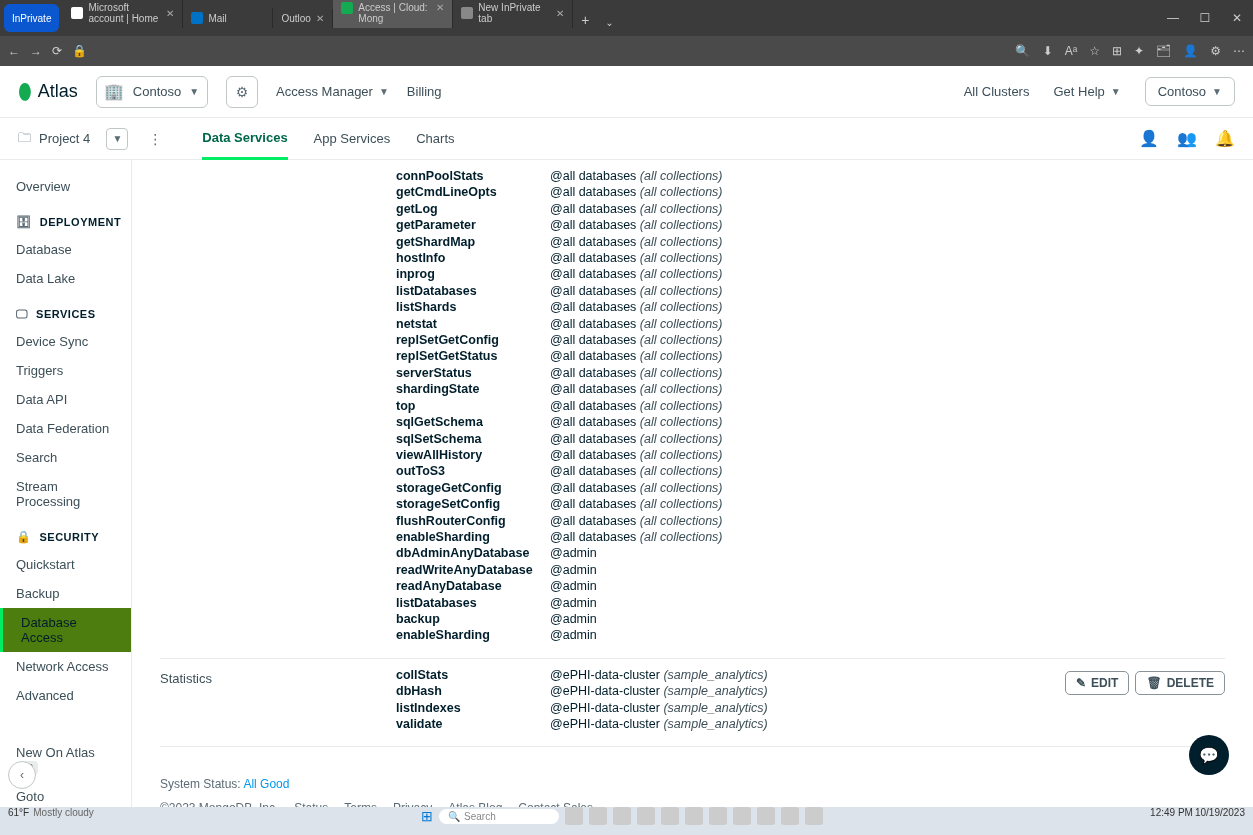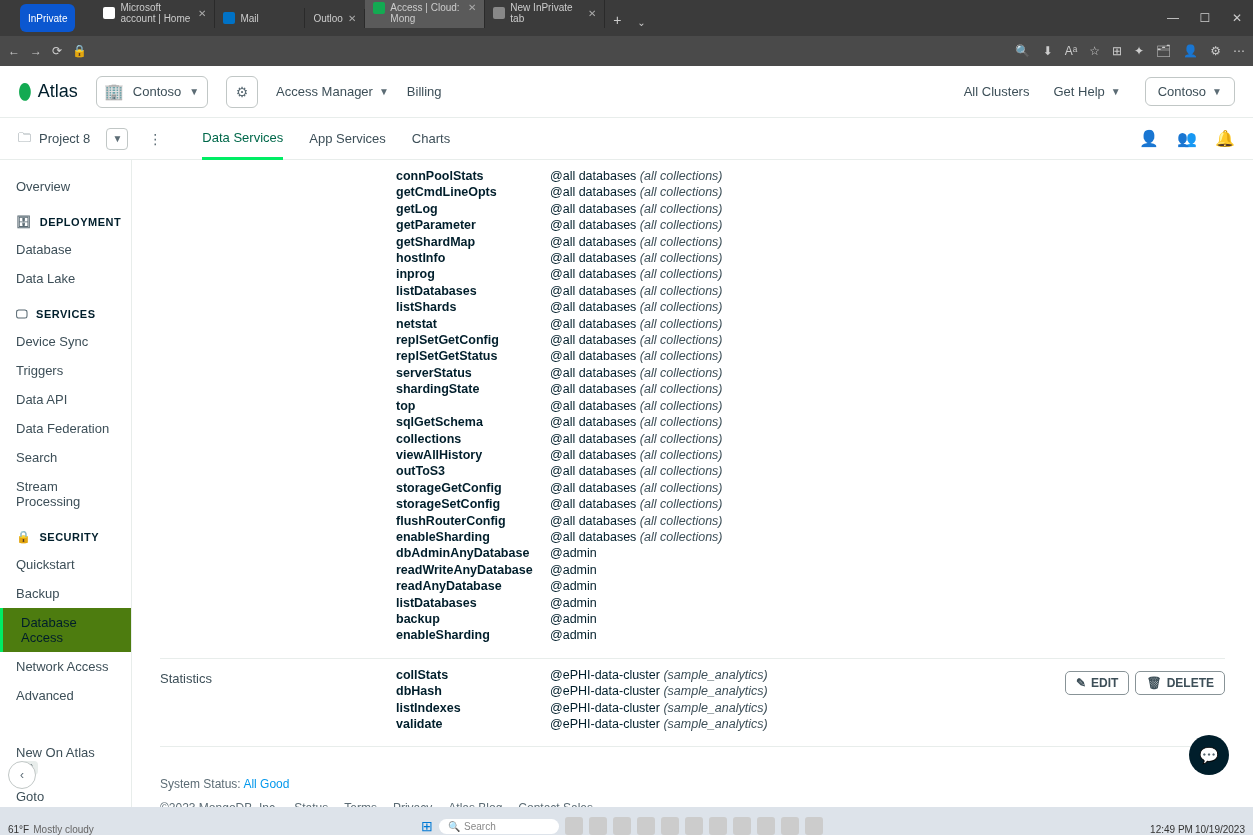--- a/index.html
+++ b/index.html
@@ -1,19 +1,19 @@
 <!DOCTYPE html>
 <html><head>
 <meta charset="utf-8">
 <style>
 *{box-sizing:border-box;margin:0;padding:0;font-family:"Segoe UI",Arial,sans-serif}
 body{background:#f8f9fa;width:1253px;height:835px;overflow:hidden;display:flex;flex-direction:column}
 .browser-chrome{height:36px;background:#3b3b3b;display:flex;align-items:stretch}
 .browser-tabs{display:flex;align-items:flex-end;height:28px;margin-top:0}
-.inprivate-badge{background:#0b57d0;color:#fff;font-size:10px;padding:4px 8px;border-radius:6px;margin:4px 20px;display:flex;align-items:center}
+.inprivate-badge{background:#0b57d0;color:#fff;font-size:10px;padding:4px 8px;border-radius:6px;margin:4px 4px;display:flex;align-items:center}
 .browser-tab{display:flex;align-items:center;padding:4px 8px;color:#ccc;font-size:10px;min-width:110px;max-width:120px;border-right:1px solid #2a2a2a;gap:5px}
 .browser-tab.active{background:#5a5a5a;border-radius:4px 4px 0 0}
 .tab-fav{width:12px;height:12px;background:#888;border-radius:2px;flex-shrink:0}
 .tab-fav.green{background:#13aa52}
 .tab-fav.ms{background:#fff}
 .tab-fav.mail{background:#0072c6}
 .tab-close{margin-left:auto;font-size:10px;color:#aaa;cursor:pointer}
 .new-tab-btn{width:24px;display:flex;align-items:center;justify-content:center;color:#ccc;cursor:pointer;font-size:14px}
 .browser-controls{margin-left:auto;display:flex;align-items:center;color:#ccc}
 .browser-controls span{width:32px;text-align:center;font-size:12px;cursor:pointer}
@@ -32,21 +32,21 @@
 .top-right{margin-left:auto;display:flex;align-items:center;gap:24px}
 .top-right .link{color:#3d4f58;font-size:13px;cursor:pointer}
 .top-right .dropdown-btn{border:1px solid #c1c7c6;border-radius:6px;padding:6px 12px;font-size:13px;color:#3d4f58;display:flex;align-items:center;gap:6px;cursor:pointer}
 .sub-nav{height:42px;border-bottom:1px solid #e8edeb;display:flex;align-items:center;padding:0 18px;gap:16px}
 .project-sel{display:flex;align-items:center;gap:8px;color:#3d4f58;font-size:13px;font-weight:500}
 .folder-icon{color:#5c6c75}
 .vdrop{border:1px solid #c1c7c6;border-radius:4px;width:22px;height:22px;display:flex;align-items:center;justify-content:center;cursor:pointer;font-size:10px;color:#5c6c75}
 .vdots{width:22px;height:22px;display:flex;align-items:center;justify-content:center;cursor:pointer;font-size:14px;color:#5c6c75}
 .sub-tabs{display:flex;gap:26px;margin-left:20px}
 .sub-tab{font-size:13px;color:#3d4f58;cursor:pointer;height:42px;display:flex;align-items:center}
-.sub-tab.active{color:#00684a;font-weight:400;border-bottom:3px solid #00ed64}
+.sub-tab.active{color:#00684a;font-weight:700;border-bottom:3px solid #00ed64}
 .sub-right{margin-left:auto;display:flex;gap:18px;color:#5c6c75}
 .sub-right .ic{cursor:pointer;font-size:16px}
 .body{flex:1;display:flex;overflow:hidden}
 .sidebar{width:132px;background:#fff;border-right:1px solid #e8edeb;overflow-y:auto;padding:12px 0;font-size:13px;color:#3d4f58;position:relative}
 .side-item{padding:7px 16px;cursor:pointer}
 .side-item.active{background:#4d7c0f;border-left:3px solid #00ed64;font-weight:400;color:#001e2b;padding-left:18px}
 .side-section{padding:14px 16px 6px;font-size:11px;font-weight:700;color:#001e2b;letter-spacing:.5px;display:flex;align-items:center;gap:8px}
 .side-section .sec-icon{font-size:12px;color:#5c6c75}
 .badge{background:#e8edeb;color:#3d4f58;border-radius:4px;padding:1px 5px;font-size:11px;margin-left:6px}
 .collapse-btn{position:absolute;bottom:18px;left:8px;width:28px;height:28px;border:1px solid #c1c7c6;border-radius:50%;display:flex;align-items:center;justify-content:center;background:#fff;cursor:pointer;font-size:12px;color:#5c6c75}
@@ -59,21 +59,21 @@
 .perm-scope{color:#001e2b}
 .perm-scope em{font-style:italic;color:#3d4f58}
 .actions-col{width:180px;display:flex;gap:6px;align-items:flex-start;padding-top:4px;justify-content:flex-end}
 .btn{border:1px solid #889397;background:#fff;border-radius:5px;padding:4px 10px;font-size:12px;font-weight:600;display:flex;align-items:center;gap:5px;cursor:pointer;color:#3d4f58}
 .footer{margin-top:30px;font-size:12px;color:#5c6c75}
 .footer a{color:#0498ec;text-decoration:none}
 .footer-links{margin-top:10px;display:flex;gap:16px}
 .footer-links span{color:#5c6c75;cursor:pointer}
 .footer-links .copy{color:#5c6c75;cursor:default}
 .chat-fab{position:fixed;bottom:60px;right:24px;width:40px;height:40px;border-radius:50%;background:#001e2b;color:#fff;display:flex;align-items:center;justify-content:center;cursor:pointer;font-size:16px}
-.taskbar{height:28px;background:#dde3ea;display:flex;align-items:flex-end;padding:0 8px;font-size:10px;color:#333}
+.taskbar{height:28px;background:#dde3ea;display:flex;align-items:flex-start;padding:0 8px;font-size:10px;color:#333}
 .taskbar .weather{display:flex;align-items:center;gap:4px}
 .taskbar .center{margin:0 auto;display:flex;align-items:center;gap:6px}
 .taskbar .search-box{background:#fff;border-radius:12px;padding:2px 10px;width:120px;font-size:10px;color:#888}
 .taskbar .task-icon{width:18px;height:18px;background:#ccc;border-radius:3px}
 .taskbar .right{display:flex;align-items:center;gap:2px}
 .content::-webkit-scrollbar{width:14px}
 .content::-webkit-scrollbar-thumb{background:#c1c7c6;border-radius:6px}
 </style>
 </head>
 <body>
@@ -166,21 +166,21 @@
       <div class="dropdown-btn">
         <span>Contoso</span>
         <span class="chevron">▼</span>
       </div>
     </div>
   </div>
 
   <div class="sub-nav">
     <div class="project-sel">
       <span class="folder-icon">🗀</span>
-      <span>Project 8</span>
+      <span>Project 4</span>
     </div>
     <div class="vdrop">▼</div>
     <div class="vdots">⋮</div>
     <div class="sub-tabs">
       <div class="sub-tab active">Data Services</div>
       <div class="sub-tab">App Services</div>
       <div class="sub-tab">Charts</div>
     </div>
     <div class="sub-right">
       <span class="ic">👤</span>
@@ -296,21 +296,21 @@
             </div>
             <div class="perm-row">
               <span class="perm-action">top</span>
               <span class="perm-scope">@all databases <em>(all collections)</em></span>
             </div>
             <div class="perm-row">
               <span class="perm-action">sqlGetSchema</span>
               <span class="perm-scope">@all databases <em>(all collections)</em></span>
             </div>
             <div class="perm-row">
-              <span class="perm-action">collections</span>
+              <span class="perm-action">sqlSetSchema</span>
               <span class="perm-scope">@all databases <em>(all collections)</em></span>
             </div>
             <div class="perm-row">
               <span class="perm-action">viewAllHistory</span>
               <span class="perm-scope">@all databases <em>(all collections)</em></span>
             </div>
             <div class="perm-row">
               <span class="perm-action">outToS3</span>
               <span class="perm-scope">@all databases <em>(all collections)</em></span>
             </div>

